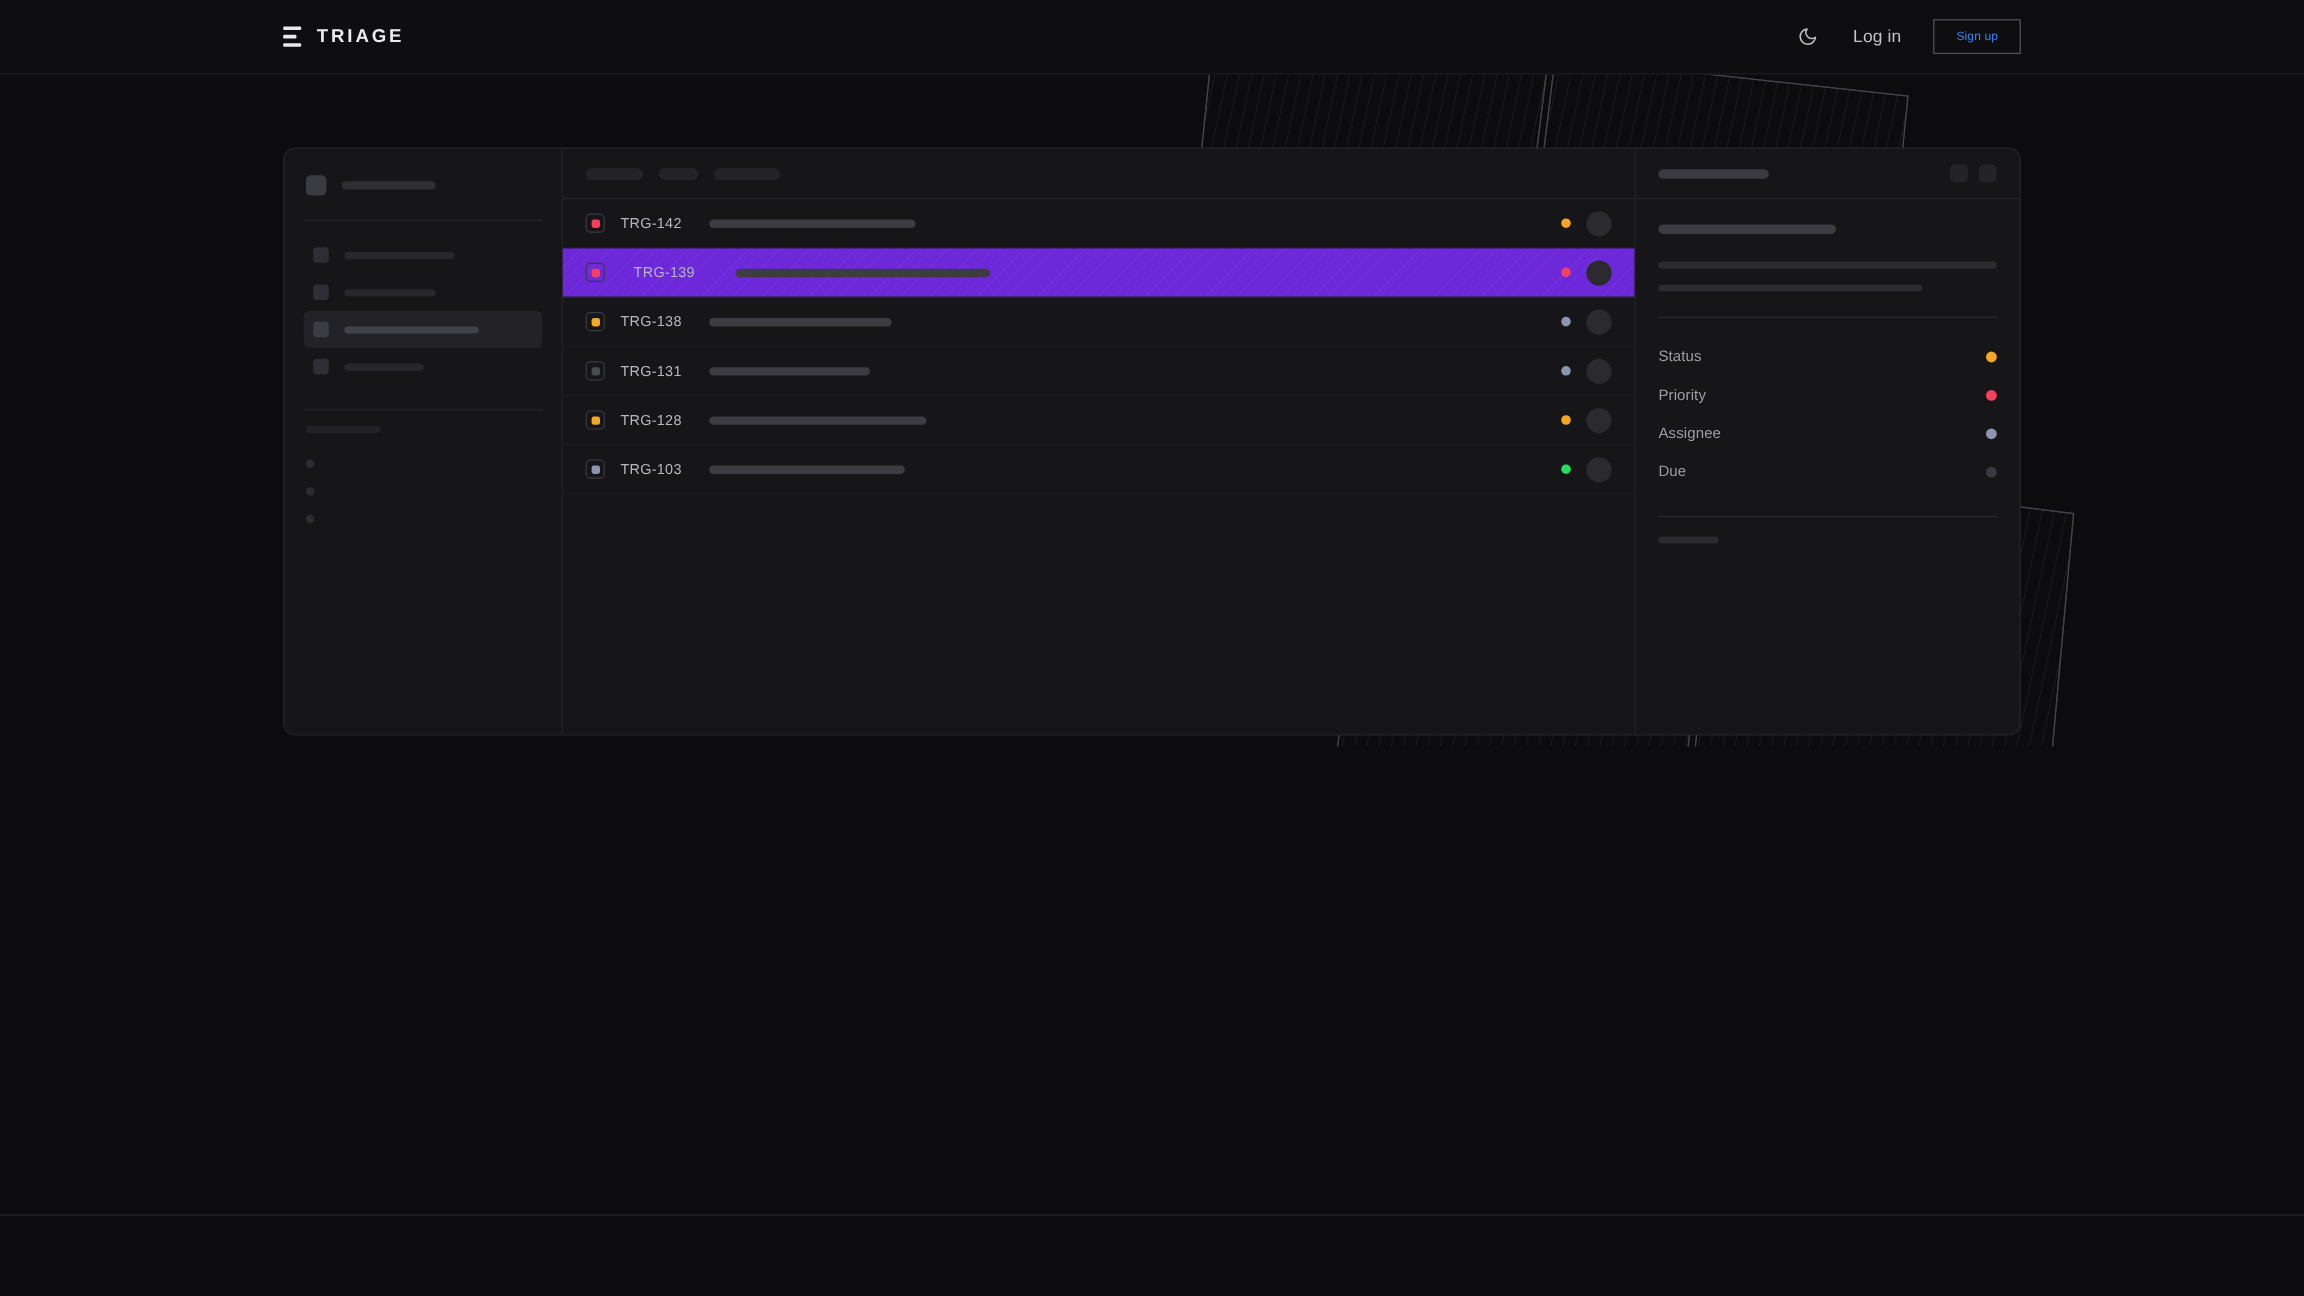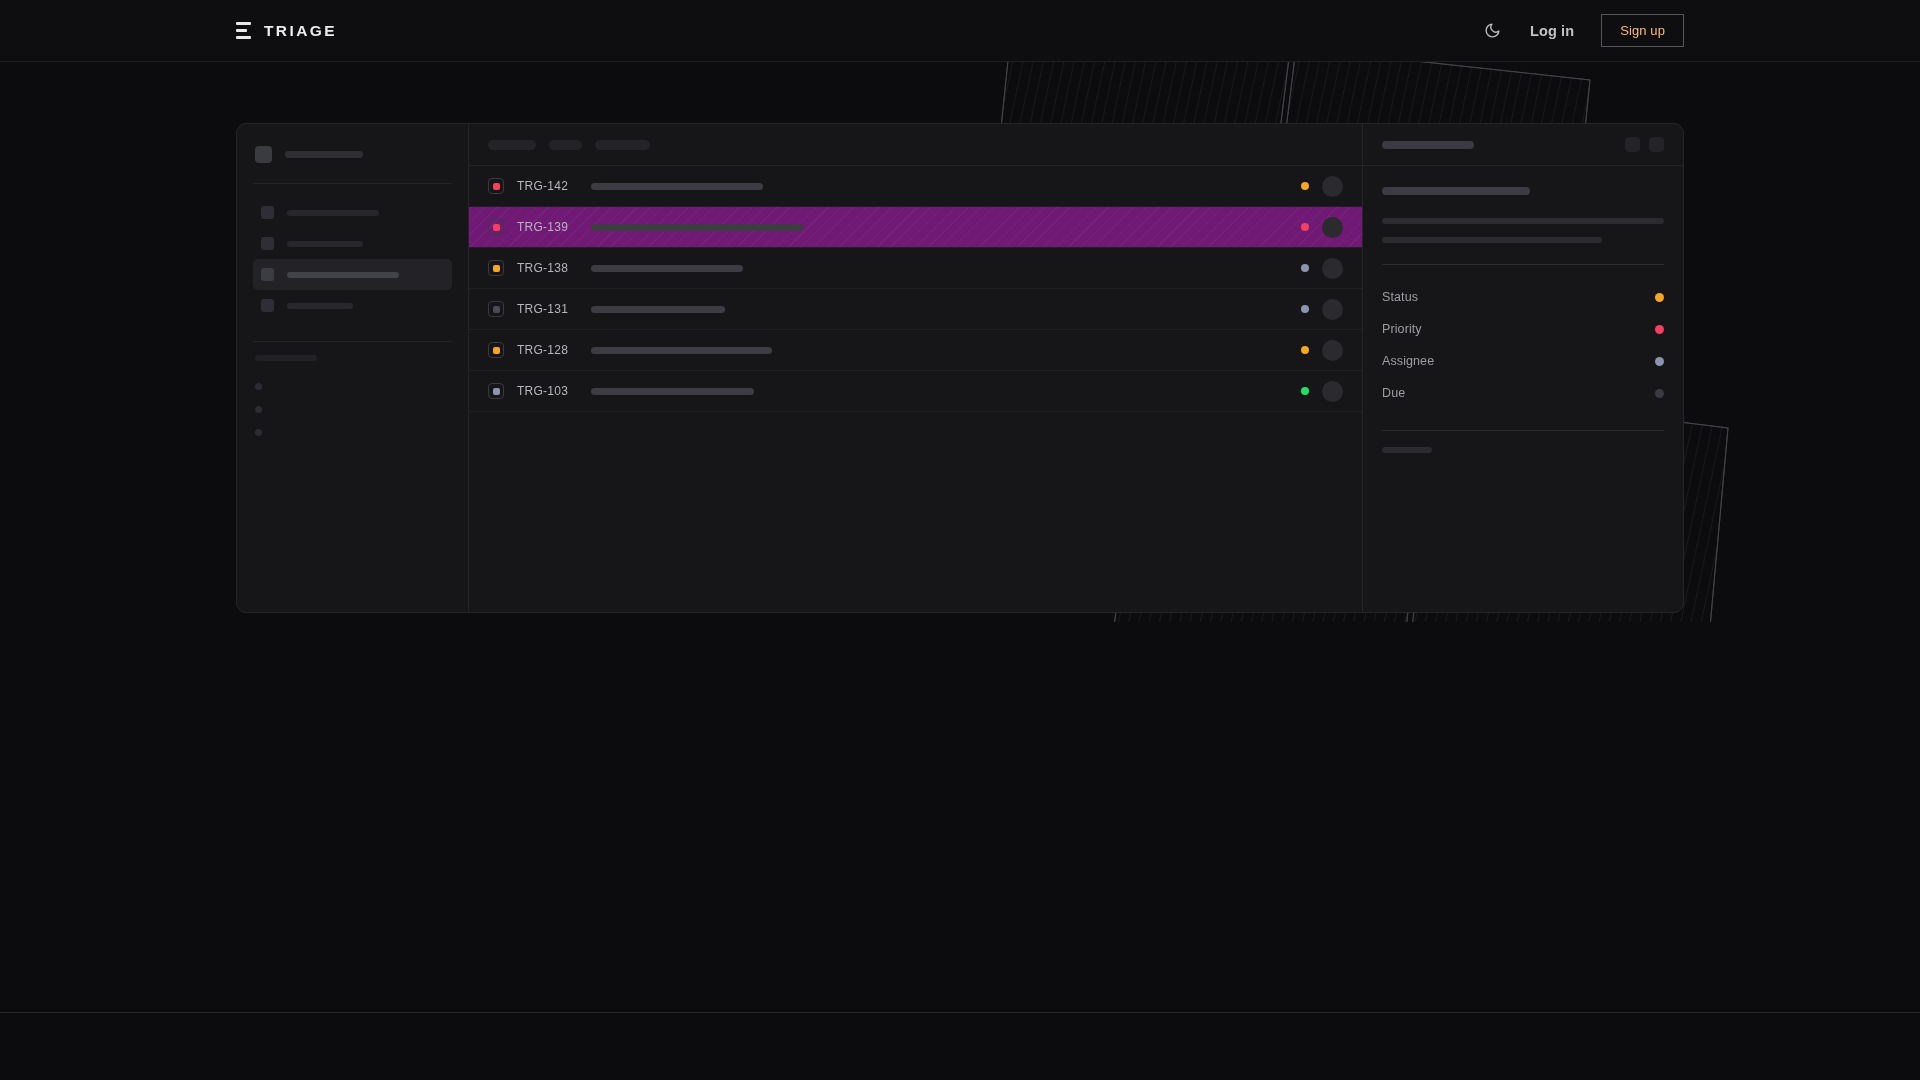--- a/index.html
+++ b/index.html
@@ -57,25 +57,24 @@
     width: 22px; height: 22px;
     display: flex; align-items: center; justify-content: center;
     cursor: pointer;
   }
   .theme-toggle svg { display: block; }
   .nav-link {
     font-size: 14.5px;
     color: #c3c3c7;
     cursor: pointer;
     letter-spacing: 0.1px;
-    font-weight: bold;
   }
   .signup-btn {
-    font-size: 13px;
-    color: #fdba74;
+    font-size: 10px;
+    color: #3b82f6;
     border: 1px solid #55555c;
     background: transparent;
     padding: 8px 18px;
     cursor: pointer;
     font-family: inherit;
     letter-spacing: 0.1px;
   }
 
   
   .decor {
@@ -185,21 +184,21 @@
 
   .row {
     height: 41px;
     border-bottom: 1px solid #202024;
     display: flex;
     align-items: center;
     padding: 0 19px 0 19px;
     position: relative;
     cursor: pointer;
   }
-  .row.selected { background: #701a75; }
+  .row.selected { background: #6d28d9; gap: 11px; }
   .row.selected::before {
     content: "";
     position: absolute; inset: 0;
     background: repeating-linear-gradient(
       -45deg,
       rgba(255,255,255,0.035) 0px,
       rgba(255,255,255,0.035) 1px,
       transparent 1px,
       transparent 9px
     );

